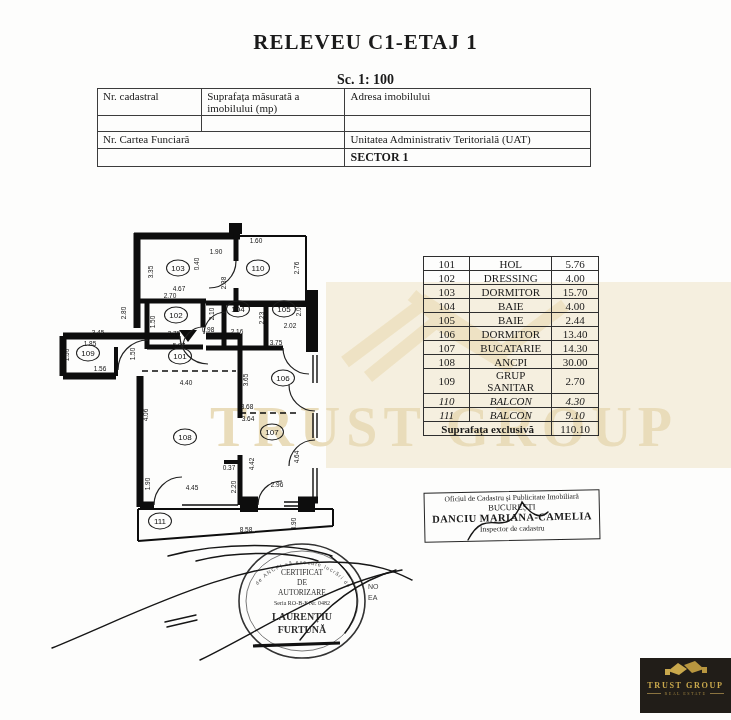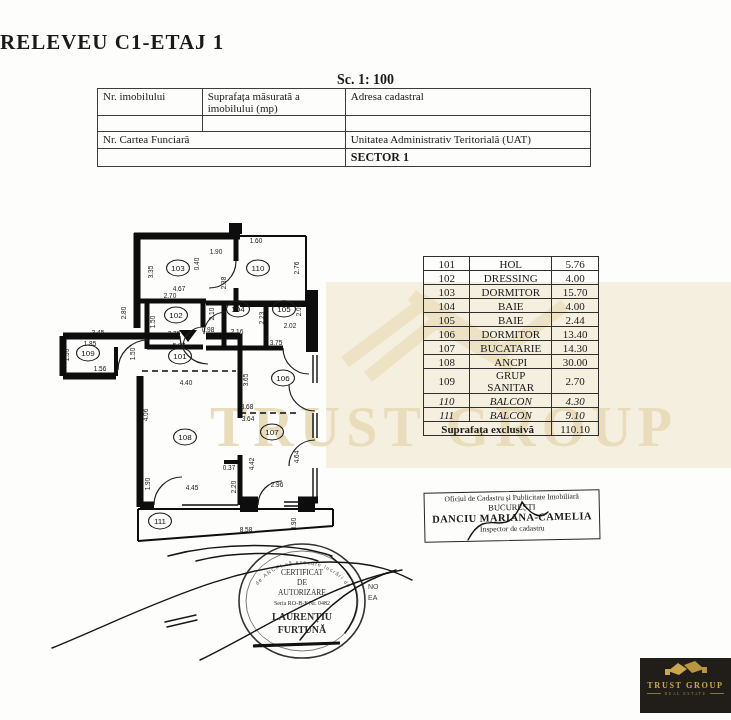--- a/index.html
+++ b/index.html
@@ -2,21 +2,21 @@
 <html><head>
 <meta charset="utf-8">
 <style>
   html,body{margin:0;padding:0;background:#e8e8e8;}
   .page{position:relative;width:731px;height:720px;background:#fdfdfc;overflow:hidden;
         font-family:"Liberation Serif",serif;color:#1a1a1a;}
   .abs{position:absolute;}
   svg{position:absolute;left:0;top:0;pointer-events:none;}
 
   
-  .t1{left:0;top:30px;width:731px;font-size:21px;font-weight:bold;letter-spacing:1px;}
+  .t1{left:0;top:30px;width:731px;text-align:center;font-size:21px;font-weight:bold;letter-spacing:1px;}
   .t2{left:0;top:56px;width:731px;text-align:center;font-size:14px;font-weight:bold;letter-spacing:.5px;}
   .t3{left:0;top:72px;width:731px;text-align:center;font-size:14px;font-weight:bold;}
 
   
   table{border-collapse:collapse;}
   .info{left:97px;top:88px;width:494px;font-size:11px;}
   .info td{border:1px solid #3c3c3c;padding:1px 5px;vertical-align:top;background:transparent;}
   .info .c1{width:98px;}  .info .c2{width:140px;}  .info .c3{width:250px;}
   .info .hrow td{height:24px;}
   .info .erow td{height:13px;}
@@ -72,23 +72,23 @@
     </g>
     <text x="210" y="446" font-family="Liberation Serif, serif" font-weight="bold" font-size="56" letter-spacing="6" fill="#e9dcba">TRUST GROUP</text>
   </svg>
 
   <div class="abs t1">RELEVEU C1-ETAJ 1</div>
   <div class="abs t3">Sc. 1: 100</div>
 
   <table class="abs info">
     <tbody>
         <tr class="hrow">
-      <td class="c1">Nr. imobilului</td>
+      <td class="c1">Nr. cadastral</td>
       <td class="c2">Suprafața măsurată a imobilului (mp)</td>
-      <td class="c3">Adresa cadastral</td>
+      <td class="c3">Adresa imobilului</td>
     </tr>
     <tr class="erow">
       <td class="c1"></td>
       <td class="c2"></td>
       <td class="c3"></td>
     </tr>
     <tr class="srow">
       <td colspan="2">Nr. Cartea Funciară</td>
       <td>Unitatea Administrativ Teritorială (UAT)</td>
     </tr>

